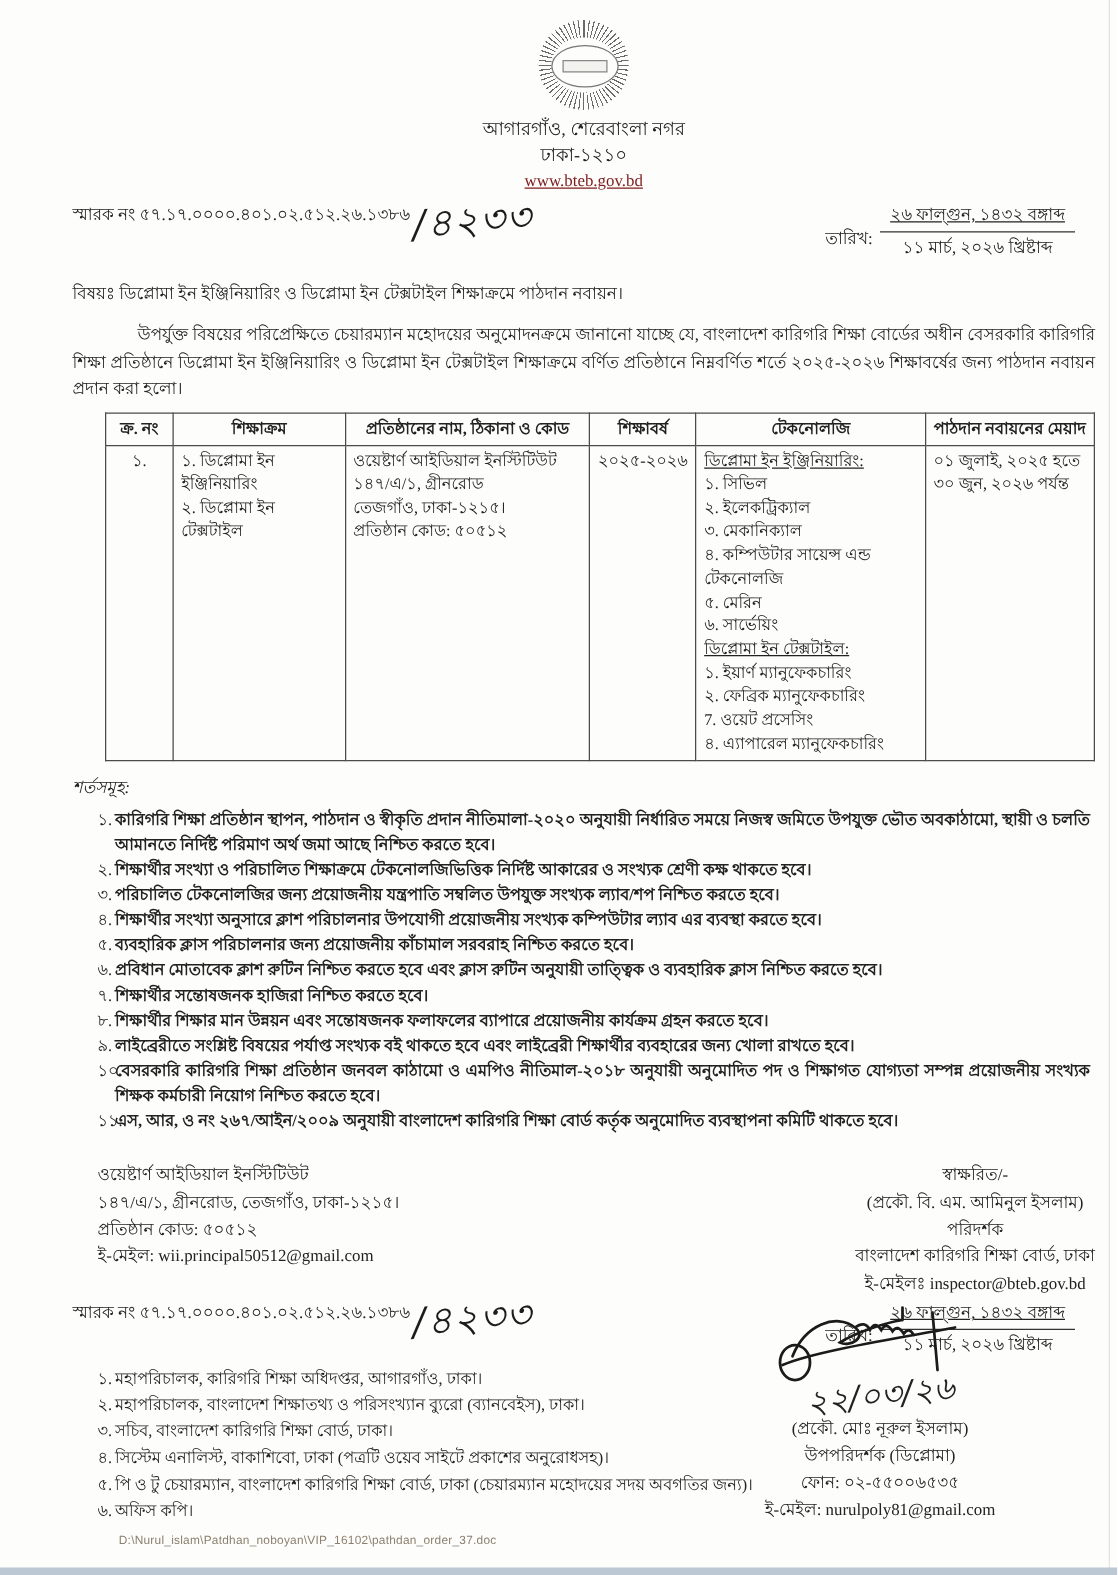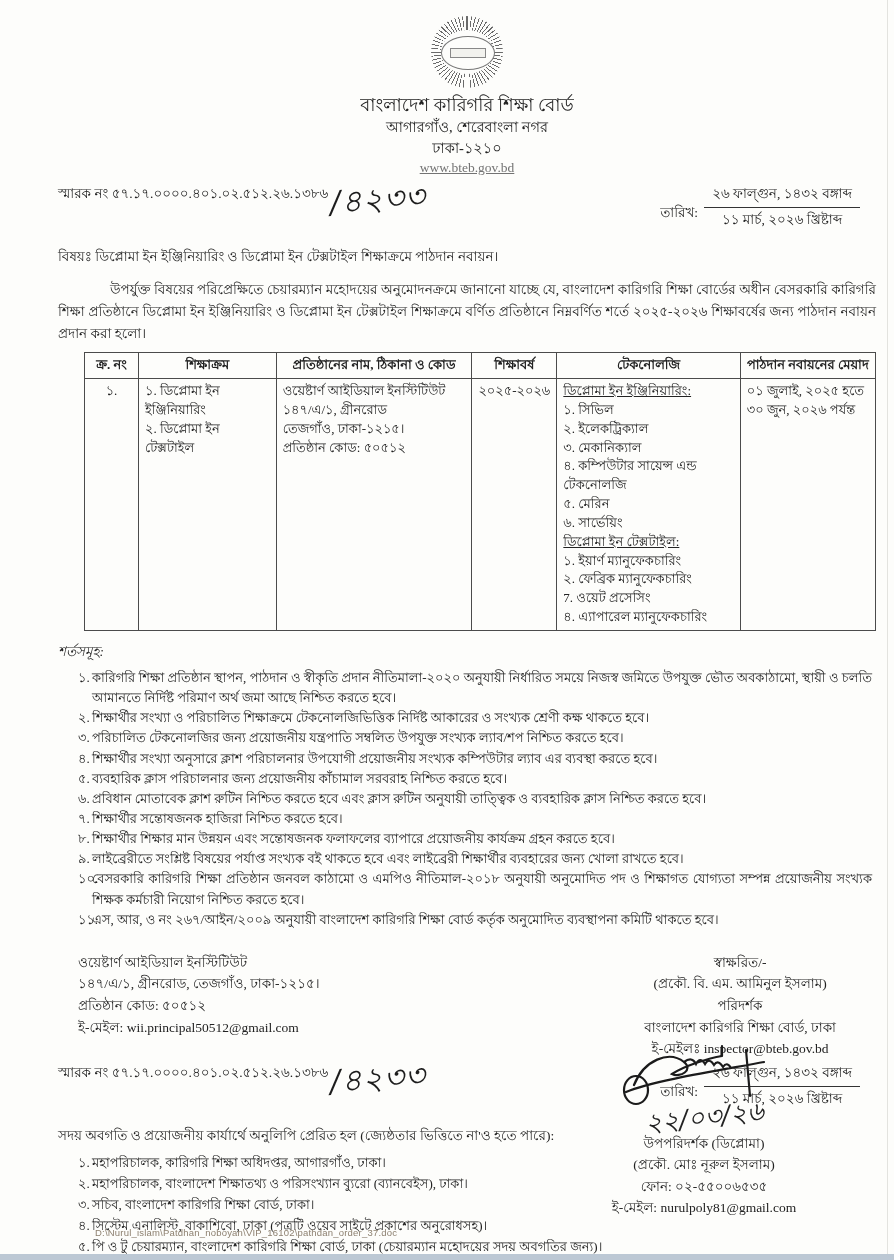--- a/index.html
+++ b/index.html
@@ -18,56 +18,56 @@
   .seal{width:92px;height:80px;margin:2px auto 2px auto;position:relative;}
   .burst{position:absolute;inset:4px 10px;border-radius:50%;
     background:repeating-conic-gradient(#6a6a6a 0deg 1.6deg,transparent 1.6deg 6.4deg);}
   .burst-center{position:absolute;inset:22%;background:#fdfdfb;border-radius:50%;}
   .seal-oval{position:absolute;left:22%;top:30%;width:56%;height:40%;
     border:1px solid #777;border-radius:50%;background:#fdfdfb;}
   .seal-building{position:absolute;left:32%;top:45%;width:36%;height:10%;
     border:1px solid #888;background:#f2f2ee;}
   .org-name{font-size:18px;line-height:1.25;}
   .addr{font-size:14.5px;line-height:1.45;}
-  .website{font-size:13.5px;text-decoration:underline;color:#737373;line-height:1.4;}
+  .website{font-size:13.5px;text-decoration:underline;color:#7f1d1d;line-height:1.4;}
   
   .memo-row{display:flex;justify-content:space-between;align-items:flex-start;margin-top:6px;}
   .memo-left{font-size:13.5px;white-space:nowrap;display:flex;align-items:flex-start;}
   .hand-number{
     font-family:"DejaVu Serif",serif;font-style:italic;
     font-size:31px;line-height:0.8;color:#1c1c1c;
     transform:rotate(-4deg);display:inline-block;position:relative;top:4px;margin-left:2px;
     letter-spacing:1px;
   }
   .date-block{display:flex;align-items:center;font-size:13.5px;margin-right:16px;}
   .date-label{margin-right:6px;position:relative;top:6px;}
   .date-stack{text-align:center;}
-  .date-top{border-bottom:1px solid #333;padding:0 8px 1px 8px;}
+  .date-top{border-bottom:1px solid #333;padding:0 8px 1px 8px;text-decoration:underline;}
   .date-bottom{padding:1px 8px 0 8px;}
   
   .subject{font-size:13.5px;margin-top:14px;}
   .body-par{font-size:13.5px;text-align:justify;text-indent:52px;line-height:1.6;margin-top:10px;}
   
   table.main{border-collapse:collapse;margin:8px 0 0 26px;table-layout:fixed;}
   table.main th,table.main td{
     border:1px solid #4b4b4b;font-size:13px;padding:3px 6px;vertical-align:top;line-height:1.45;
   }
   table.main th{font-weight:600;text-align:center;margin-top:13px;}
   td.c-center{text-align:center;}
   .tech-head{text-decoration:underline;}
   
   .cond-heading{font-size:13.5px;margin-top:10px;font-style:italic;}
   .cond-list{margin-top:4px;}
   .cond-row{display:flex;font-size:13px;line-height:1.55;}
   .cond-num{width:34px;flex:0 0 34px;text-align:left;padding-left:20px;box-sizing:border-box;}
-  .cond-text{flex:1;text-align:justify;padding-right:4px;}
+  .cond-text{flex:1;text-align:justify;padding-right:4px;font-weight:bold;}
   
   .sig-area{display:flex;justify-content:space-between;margin-top:22px;}
   .sig-left{font-size:13.5px;line-height:1.6;padding-left:20px;}
-  .sig-right{font-size:13.5px;line-height:1.6;text-align:center;margin-right:40px;}
+  .sig-right{font-size:13.5px;line-height:1.6;text-align:center;}
   
   .dist-heading{font-size:13.5px;margin-top:14px;}
   .dist-list{margin-top:4px;}
   .dist-row{display:flex;font-size:13px;line-height:1.62;}
   .dist-num{width:34px;flex:0 0 34px;padding-left:20px;box-sizing:border-box;}
   .dist-text{flex:1;}
   
   .bottom-sig{
     position:absolute;right:40px;top:1040px;width:300px;text-align:center;font-size:13.5px;line-height:1.6;
   }
@@ -91,21 +91,20 @@
 <div class="paper">
   <div class="content">
 
     <div class="header">
       <div class="seal">
         <div class="burst"></div>
         <div class="burst-center"></div>
         <div class="seal-oval"></div>
         <div class="seal-building"></div>
       </div>
-      <div class="org-name">বাংলাদেশ কারিগরি শিক্ষা বোর্ড</div>
       <div class="addr">আগারগাঁও, শেরেবাংলা নগর</div>
       <div class="addr">ঢাকা-১২১০</div>
       <div class="website">www.bteb.gov.bd</div>
     </div>
 
     <div class="memo-row">
       <div class="memo-left">
         <span>স্মারক নং ৫৭.১৭.০০০০.৪০১.০২.৫১২.২৬.১৩৮৬</span>
         <span class="hand-number">/৪২৩৩</span>
       </div>
@@ -248,21 +247,20 @@
       </div>
       <div class="date-block">
         <span class="date-label">তারিখ:</span>
         <span class="date-stack">
           <span class="date-top" style="display:block">২৬ ফাল্গুন, ১৪৩২ বঙ্গাব্দ</span>
           <span class="date-bottom" style="display:block">১১ মার্চ, ২০২৬ খ্রিষ্টাব্দ</span>
         </span>
       </div>
     </div>
 
-    <div class="dist-heading">সদয় অবগতি ও প্রয়োজনীয় কার্যার্থে অনুলিপি প্রেরিত হল (জ্যেষ্ঠতার ভিত্তিতে না'ও হতে পারে):</div>
     <div class="dist-list">
       <div class="dist-row">
           <span class="dist-num">১.</span>
           <span class="dist-text">মহাপরিচালক, কারিগরি শিক্ষা অধিদপ্তর, আগারগাঁও, ঢাকা।</span>
         </div>
       <div class="dist-row">
           <span class="dist-num">২.</span>
           <span class="dist-text">মহাপরিচালক, বাংলাদেশ শিক্ষাতথ্য ও পরিসংখ্যান ব্যুরো (ব্যানবেইস), ঢাকা।</span>
         </div>
       <div class="dist-row">
@@ -286,22 +284,22 @@
   </div>
 
   <div class="bottom-sig">
     <svg class="scribble" width="180" height="70" viewBox="0 0 180 70">
       <path d="M20 45 C 30 20, 55 10, 70 22 C 80 30, 66 38, 58 34 C 70 26, 95 18, 108 16 M108 16 l0 -10 M70 22 q8 -6 12 2 q4 -8 9 0 q4 -7 9 1 q4 -6 9 2 q4 -6 8 1 M12 52 C 40 40, 120 28, 150 22 M132 10 l4 46" fill="none" stroke="#1b1b1b" stroke-width="2.2" stroke-linecap="round"></path>
       <ellipse cx="22" cy="50" rx="12" ry="14" fill="none" stroke="#1b1b1b" stroke-width="2.2"></ellipse>
     </svg>
     <div>
       <span class="hand-date">২২/০৩/২৬</span>
     </div>
+    <div>(প্রকৌ. মোঃ নূরুল ইসলাম)</div>
     <div>উপপরিদর্শক (ডিপ্লোমা)</div>
-    <div>(প্রকৌ. মোঃ নূরুল ইসলাম)</div>
     <div>ফোন: ০২-৫৫০০৬৫৩৫</div>
     <div>ই-মেইল: nurulpoly81@gmail.com</div>
   </div>
 
   <div class="footer-path">D:\Nurul_islam\Patdhan_noboyan\VIP_16102\pathdan_order_37.doc</div>
   <div class="scan-edge"></div>
   <div class="scan-strip"></div>
 </div>
 
 </body></html>

